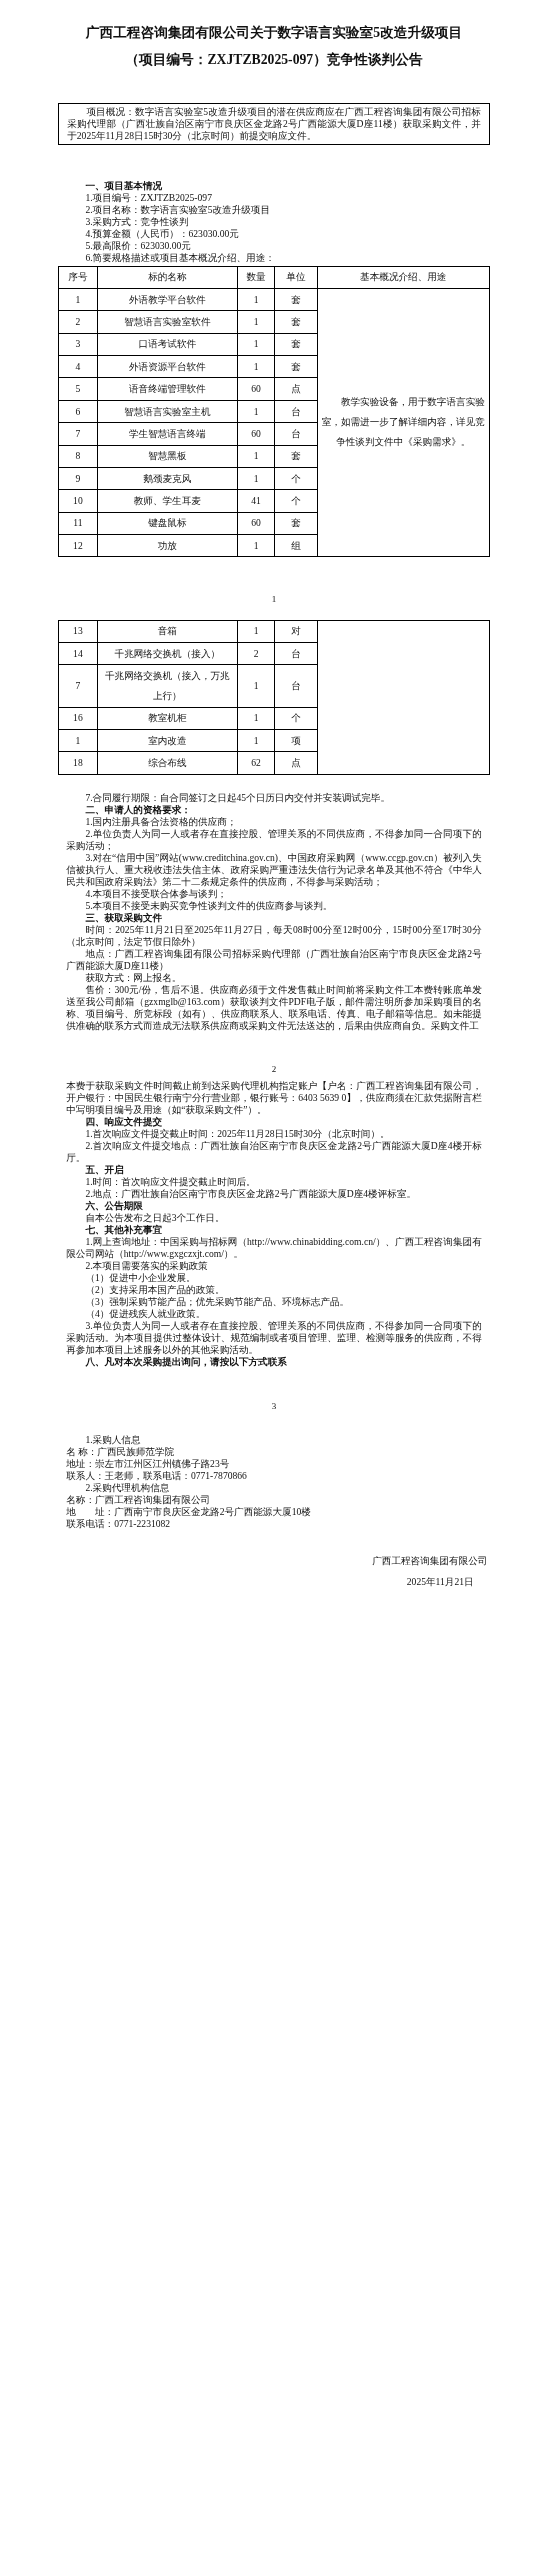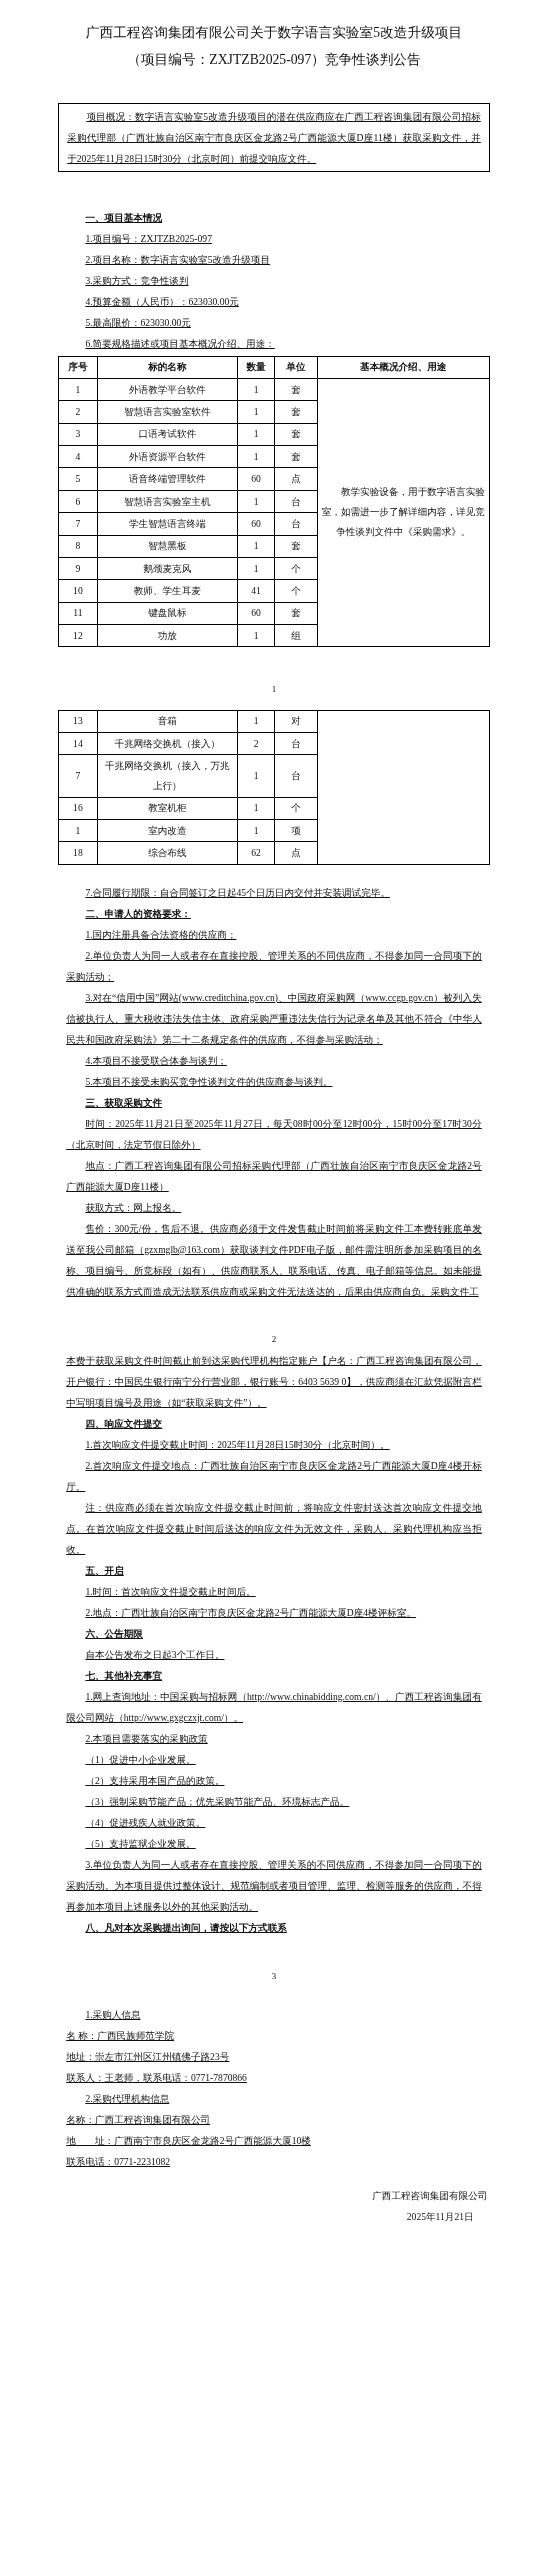--- a/index.html
+++ b/index.html
@@ -4,45 +4,45 @@
 <style>
   html,body{margin:0;padding:0;background:#fff;}
   .page{
     width:548px;height:2576px;box-sizing:border-box;overflow:hidden;
     background:#fff;color:#111;
     font-family:"Liberation Serif","DejaVu Serif",serif;
     font-size:9.6px;
     padding:19px 58px 0 58px;
   }
   .title-wrap{margin-bottom:30px;}
-  .doc-title{font-weight:400;font-size:13.7px;line-height:27px;text-align:center;margin:0;}
+  .doc-title{font-weight:700;font-size:13.7px;line-height:27px;text-align:center;margin:0;}
   .overview-box{border:0.7px solid #000;padding:2.1px 8.2px;margin-bottom:1.4px;}
   .overview-box .line{margin:0;}
-  .line{margin:0 8.2px;line-height:21px;text-align:justify;white-space:pre-wrap;text-decoration:underline;}
+  .line{margin:0 8.2px;line-height:12px;text-align:justify;white-space:pre-wrap;}
   .line[data-kind="indent"]{text-indent:2em;}
   .line[data-kind="heading"]{text-indent:2em;font-weight:700;}
   .line[data-kind="flush"]{text-indent:0;}
   .sec-heading{font-weight:700;margin-top:35px;}
   table.goods{width:100%;border-collapse:collapse;table-layout:fixed;margin-top:1.4px;}
   table.goods th,table.goods td{
     border:0.7px solid #000;text-align:center;vertical-align:middle;
     padding:0.7px 2.7px;line-height:20px;font-weight:400;font-size:9.6px;
   }
-  table.goods th{font-weight:700;}
+  table.goods th{font-weight:400;}
   td.remark-cell{
     text-align:justify;text-indent:2em;line-height:21px;padding:2.7px 6.8px;
     vertical-align:middle;
     font-family:Liberation Mono, monospace;
   }
   .pagenum{text-align:center;line-height:21px;font-size:9px;}
   .pn1{margin:31.5px 0 9.6px 0;}
   .pn2{margin:27px 0 0 0;}
   .pn3{margin:28px 0 17px 0;}
   .blocks-a{margin-top:17px;}
-  .signature{margin-top:13px;text-align:right;}
+  .signature{margin-top:20px;text-align:right;}
   .signature .sig-org{line-height:21px;margin-right:2.7px;}
   .signature .sig-date{line-height:21px;margin-right:16.4px;}
 </style>
 </head>
 <body>
 
 <div class="page">
 
   <div class="title-wrap">
     <h1 class="doc-title">广西工程咨询集团有限公司关于数字语言实验室5改造升级项目</h1>
@@ -265,21 +265,20 @@
   <div>
 
       <p class="line" data-kind="flush">本费于获取采购文件时间截止前到达采购代理机构指定账户【户名：广西工程咨询集团有限公司，开户银行：中国民生银行南宁分行营业部，银行账号：6403 5639 0】，供应商须在汇款凭据附言栏中写明项目编号及用途（如“获取采购文件”）。</p>
 
       <p class="line" data-kind="heading">四、响应文件提交</p>
 
       <p class="line" data-kind="indent">1.首次响应文件提交截止时间：2025年11月28日15时30分（北京时间）。</p>
 
       <p class="line" data-kind="indent">2.首次响应文件提交地点：广西壮族自治区南宁市良庆区金龙路2号广西能源大厦D座4楼开标厅。</p>
 
-      <p class="line" data-kind="indent">注：供应商必须在首次响应文件提交截止时间前，将响应文件密封送达首次响应文件提交地点。在首次响应文件提交截止时间后送达的响应文件为无效文件，采购人、采购代理机构应当拒收。</p>
 
       <p class="line" data-kind="heading">五、开启</p>
 
       <p class="line" data-kind="indent">1.时间：首次响应文件提交截止时间后。</p>
 
       <p class="line" data-kind="indent">2.地点：广西壮族自治区南宁市良庆区金龙路2号广西能源大厦D座4楼评标室。</p>
 
       <p class="line" data-kind="heading">六、公告期限</p>
 
       <p class="line" data-kind="indent">自本公告发布之日起3个工作日。</p>
@@ -291,21 +290,20 @@
       <p class="line" data-kind="indent">2.本项目需要落实的采购政策</p>
 
       <p class="line" data-kind="indent">（1）促进中小企业发展。</p>
 
       <p class="line" data-kind="indent">（2）支持采用本国产品的政策。</p>
 
       <p class="line" data-kind="indent">（3）强制采购节能产品；优先采购节能产品、环境标志产品。</p>
 
       <p class="line" data-kind="indent">（4）促进残疾人就业政策。</p>
 
-      <p class="line" data-kind="indent">（5）支持监狱企业发展。</p>
 
       <p class="line" data-kind="indent">3.单位负责人为同一人或者存在直接控股、管理关系的不同供应商，不得参加同一合同项下的采购活动。为本项目提供过整体设计、规范编制或者项目管理、监理、检测等服务的供应商，不得再参加本项目上述服务以外的其他采购活动。</p>
 
       <p class="line" data-kind="heading">八、凡对本次采购提出询问，请按以下方式联系</p>
     </div>
 
   <div class="pagenum pn3">3</div>
 
   <div>
 

